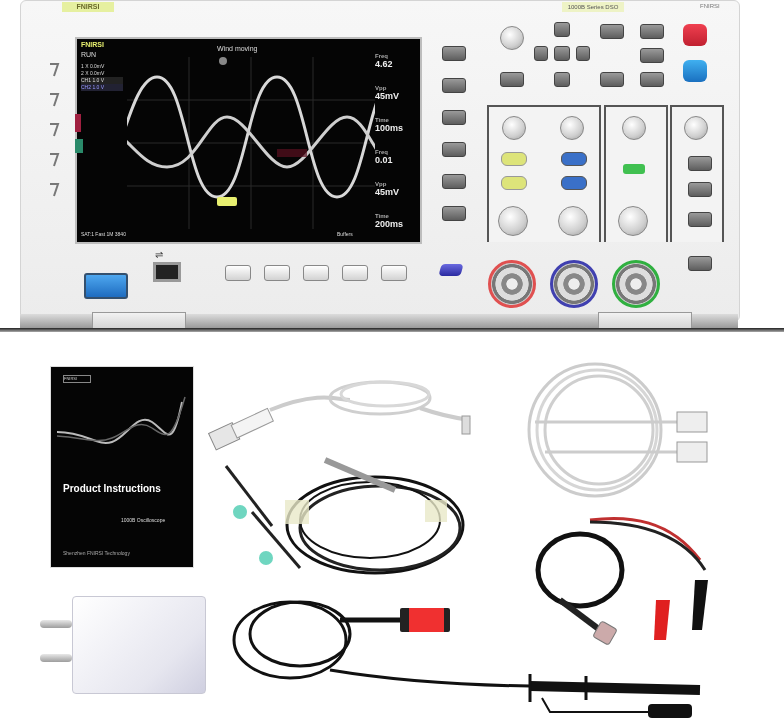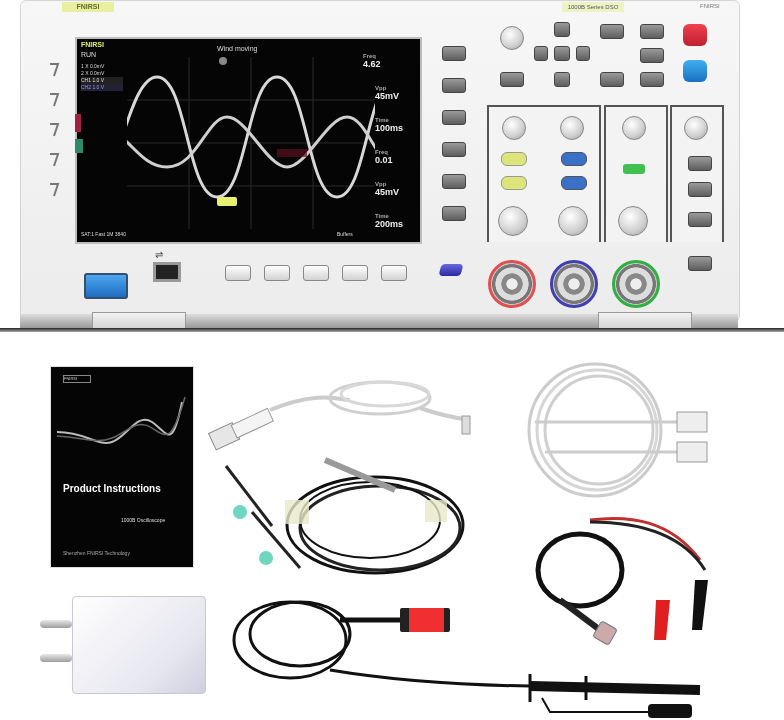--- a/index.html
+++ b/index.html
@@ -86,21 +86,21 @@
     <path d="M-30 70 C 0 70, 10 110, 40 110 S 80 60, 100 60 S 140 110, 160 110 S 200 60, 220 60 S 250 110, 270 110" stroke="#cfcfcf" stroke-width="3" fill="none"></path>
     <rect x="150" y="92" width="30" height="8" fill="#5a1020" opacity="0.7"></rect>
   </svg>
   <div class="abs" style="left:-2px;top:75px;width:6px;height:18px;background:#a02040"></div>
   <div class="abs" style="left:-2px;top:100px;width:8px;height:14px;background:#2a8a6a"></div>
   <div class="abs" style="left:142px;top:18px;width:8px;height:8px;border-radius:50%;background:#888"></div>
   <div class="abs" style="left:140px;top:158px;width:20px;height:9px;background:#e8f070;border-radius:2px"></div>
   <span class="abs screen-hdr" style="left:4px;top:192px;font-size:5px">SAT:1 Fast 1M 3840</span>
   <span class="abs screen-hdr" style="left:260px;top:192px;font-size:5px">Buffers</span>
 
-  <div class="abs side-readout" style="left:286px;top:14px"><span class="lbl">Freq</span><span>4.62</span></div>
+  <div class="abs side-readout" style="left:298px;top:14px"><span class="lbl">Freq</span><span>4.62</span></div>
   <div class="abs side-readout" style="left:298px;top:46px"><span class="lbl">Vpp</span><span>45mV</span></div>
   <div class="abs side-readout" style="left:298px;top:78px"><span class="lbl">Time</span><span>100ms</span></div>
   <div class="abs side-readout" style="left:298px;top:110px"><span class="lbl">Freq</span><span>0.01</span></div>
   <div class="abs side-readout" style="left:298px;top:142px"><span class="lbl">Vpp</span><span>45mV</span></div>
   <div class="abs side-readout" style="left:298px;top:174px"><span class="lbl">Time</span><span>200ms</span></div>
 </div>
 
 <div class="abs power-btn"></div>
 <div class="abs usb-sym">⇌</div>
 <div class="abs usb-port"></div>

